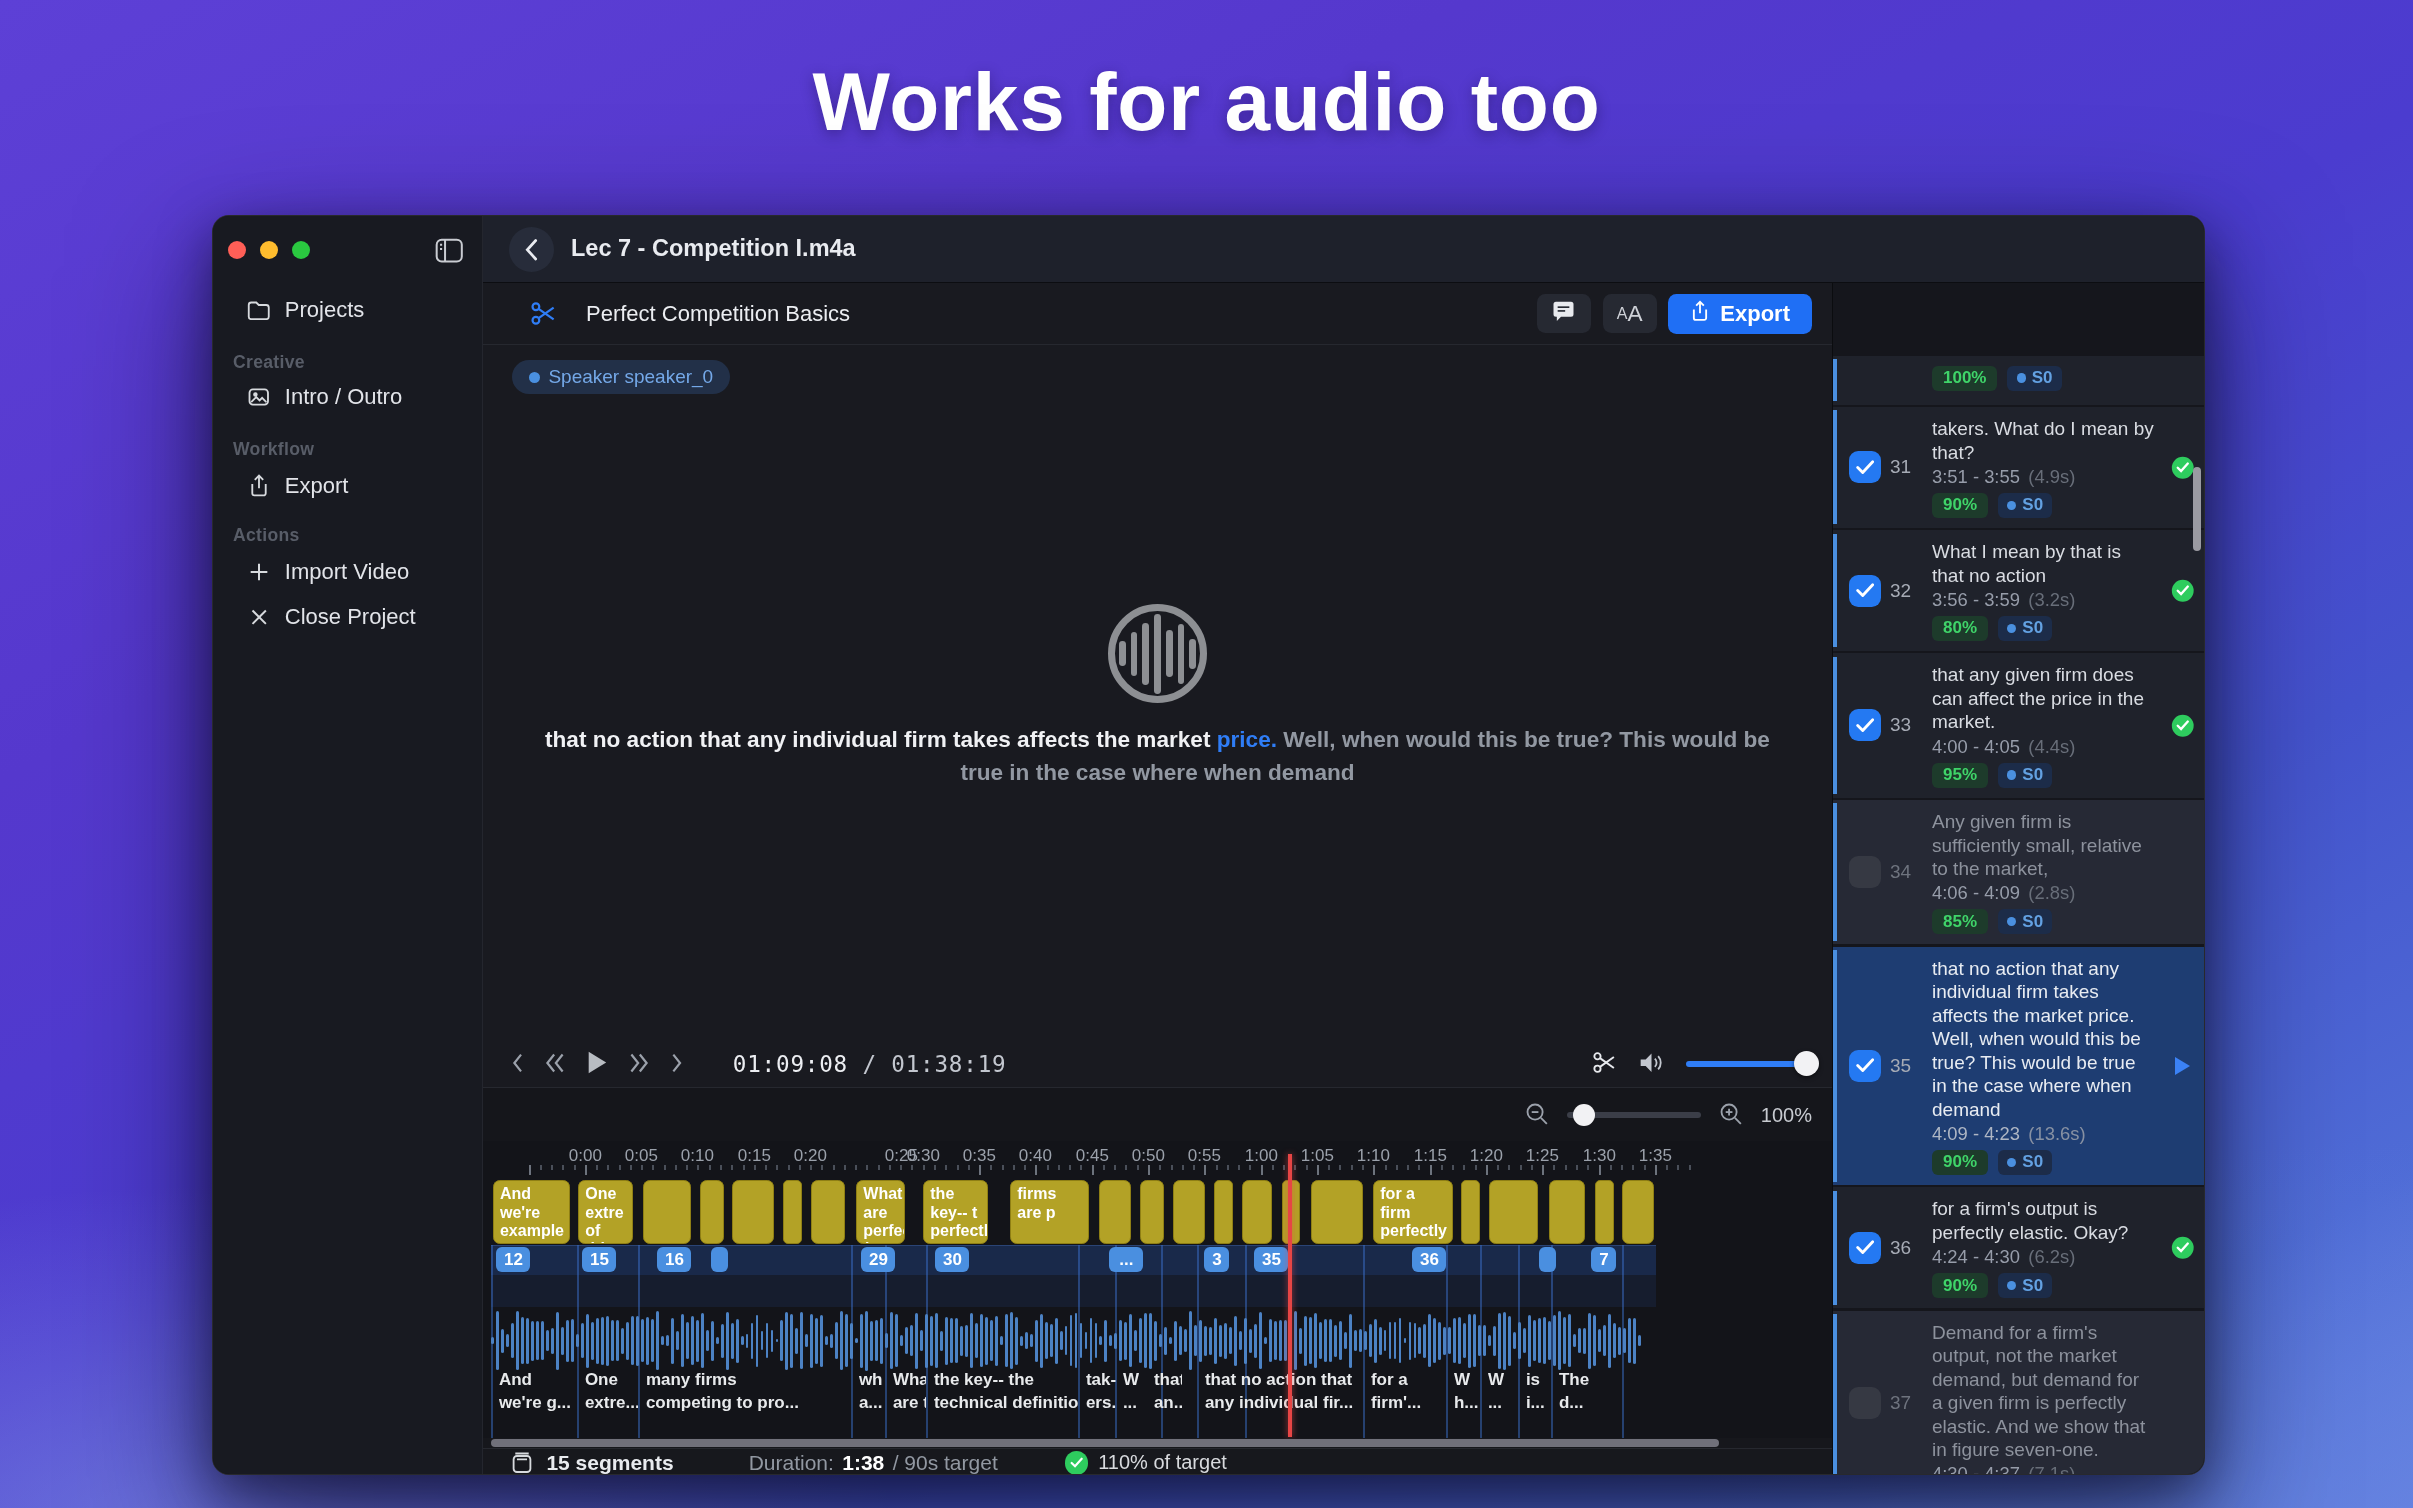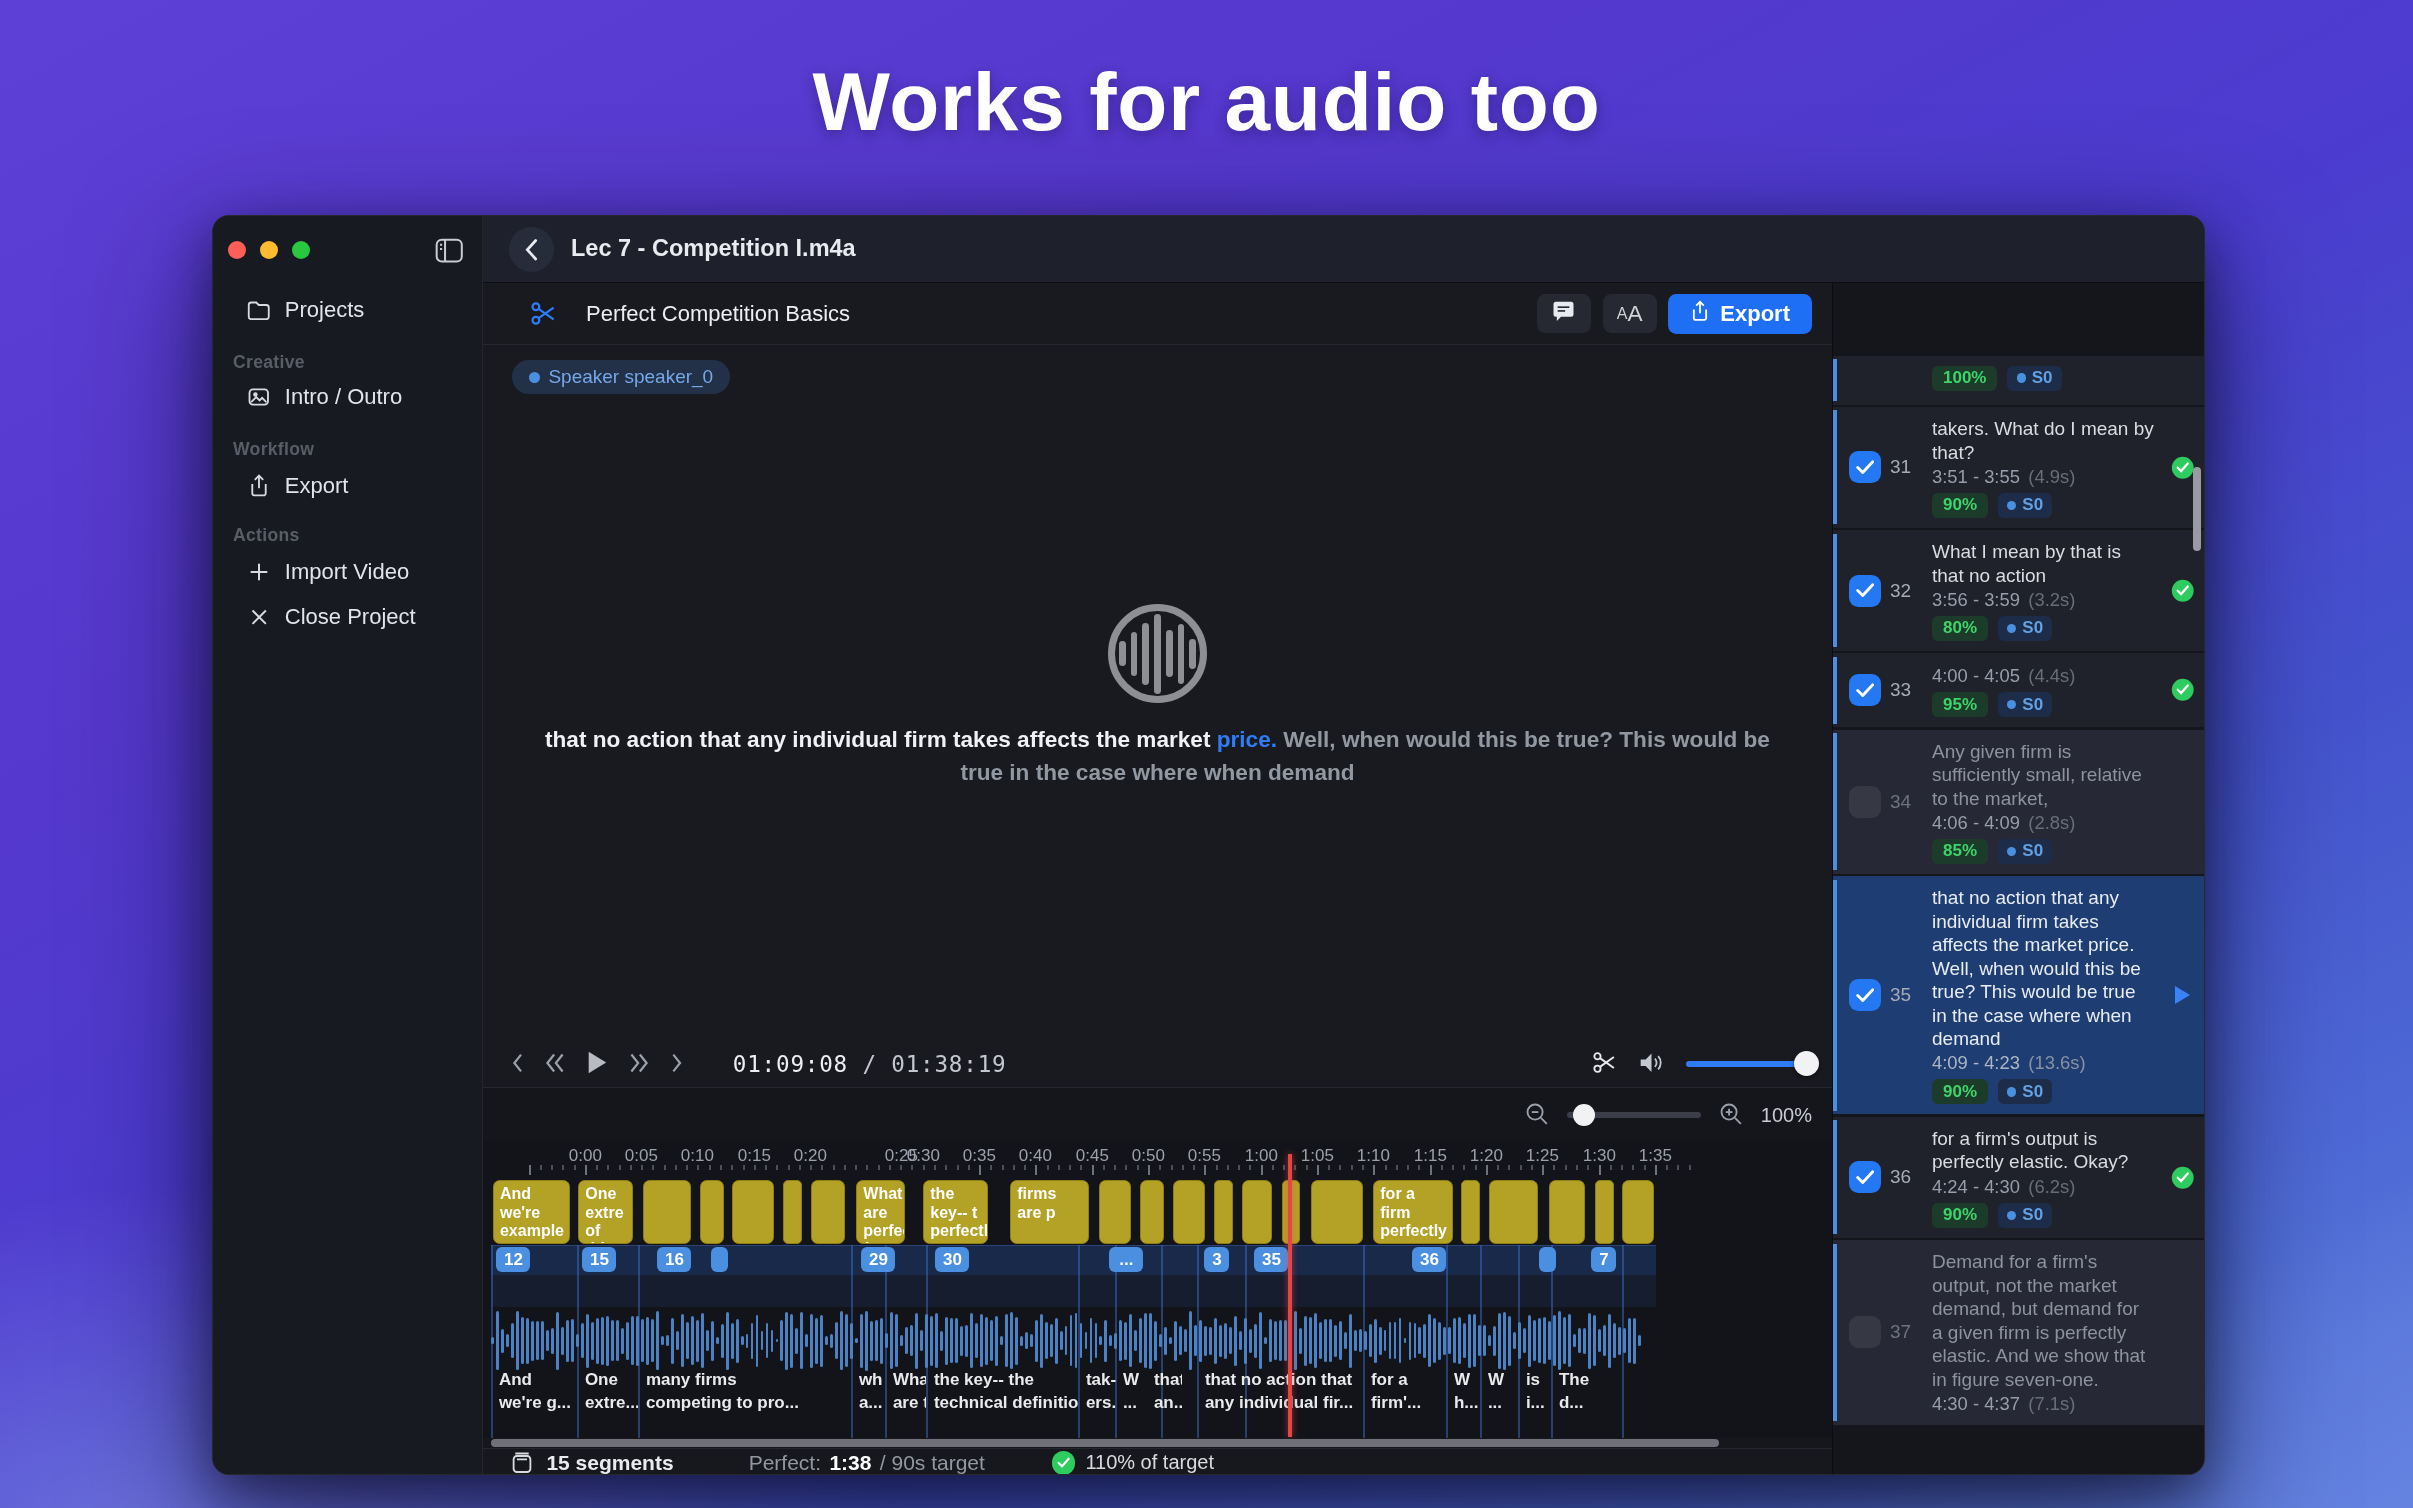--- a/index.html
+++ b/index.html
@@ -828,21 +828,21 @@
     </div>
 
   <div class="statusbar">
     <span class="sb-ic">
       <svg width="22" height="23.5" viewBox="0 0 26 28" fill="none" stroke="currentColor" stroke-width="2.2">
           <rect x="3" y="6" width="20" height="19" rx="4"></rect>
           <path d="M5 3h16M7 10h12"></path>
         </svg>
     </span>
     <span class="sb-seg">15 segments</span>
-    <span class="sb-durlab">Perfect:</span>
+    <span class="sb-durlab">Duration:</span>
     <span class="sb-durval">1:38</span>
     <span class="sb-durtgt">/ 90s target</span>
     <span class="sb-check">
       <svg width="13.4" height="11" viewBox="0 0 16 13" fill="none" stroke="#ffffff" stroke-width="2.6" stroke-linecap="round">
           <polyline points="2,7 6,11 14,2"></polyline>
         </svg>
     </span>
     <span class="sb-pct">110% of target</span>
   </div>
 
@@ -917,20 +917,21 @@
         </div>
         <div class="seg-row">
           <div class="seg-bar"></div>
           <div class="seg-cb on">
             <svg width="18.4" height="15" viewBox="0 0 22 18" fill="none" stroke="#ffffff" stroke-width="3.4" stroke-linecap="round" stroke-linejoin="round">
               <polyline points="2,9 8,15 20,2"></polyline>
             </svg>
           </div>
           <div class="seg-num">33</div>
           <div class="seg-body">
+            <div class="seg-text">that any given firm does can affect the price in the market.</div>
             <div class="seg-time"><span>4:00 - 4:05</span><span class="dur">(4.4s)</span></div>
             <div class="seg-badges">
               <div class="badge-pct">95%</div>
               <div class="badge-spk">
                 <div class="dot"></div>
                 <span>S0</span>
               </div>
             </div>
           </div>
           <div class="seg-right">

